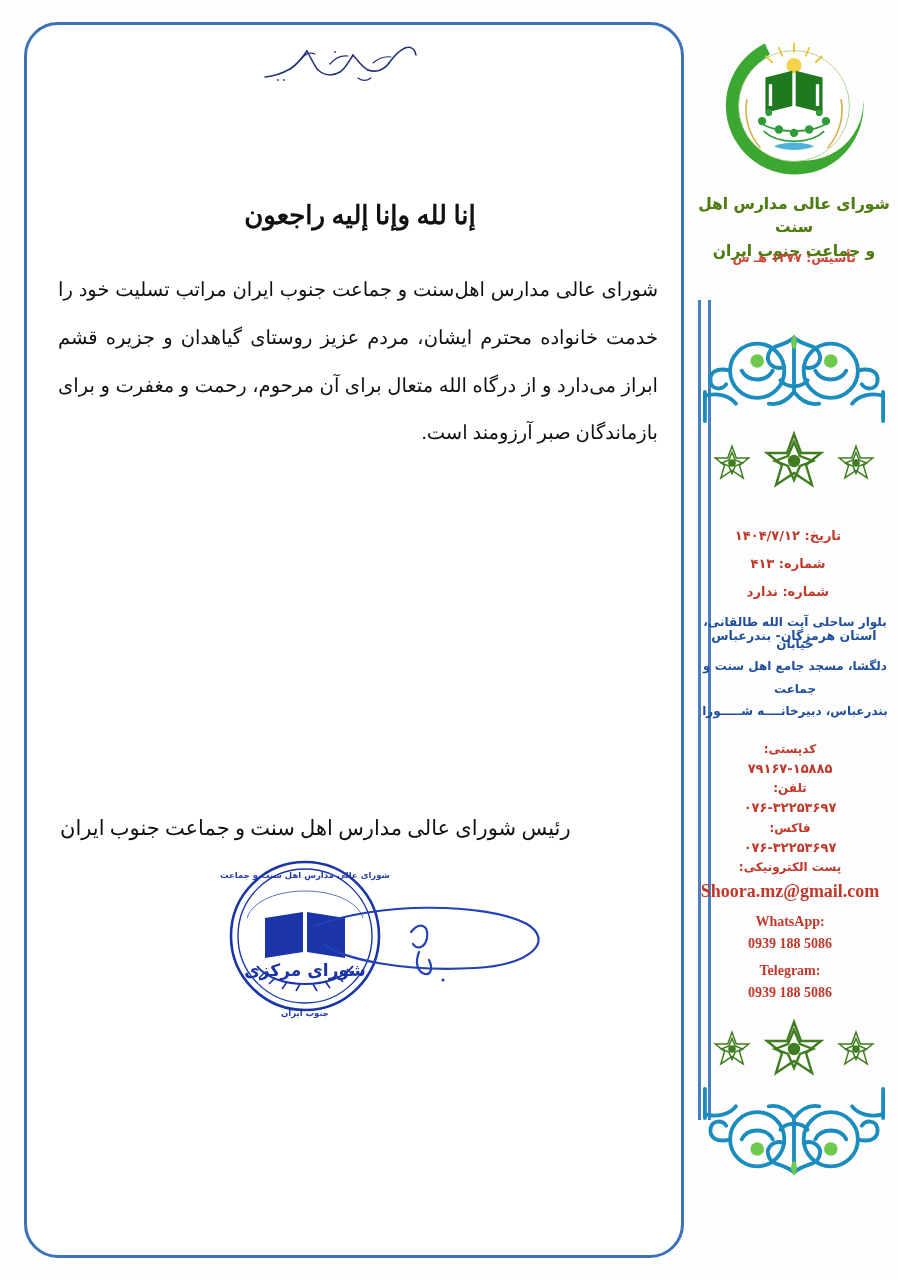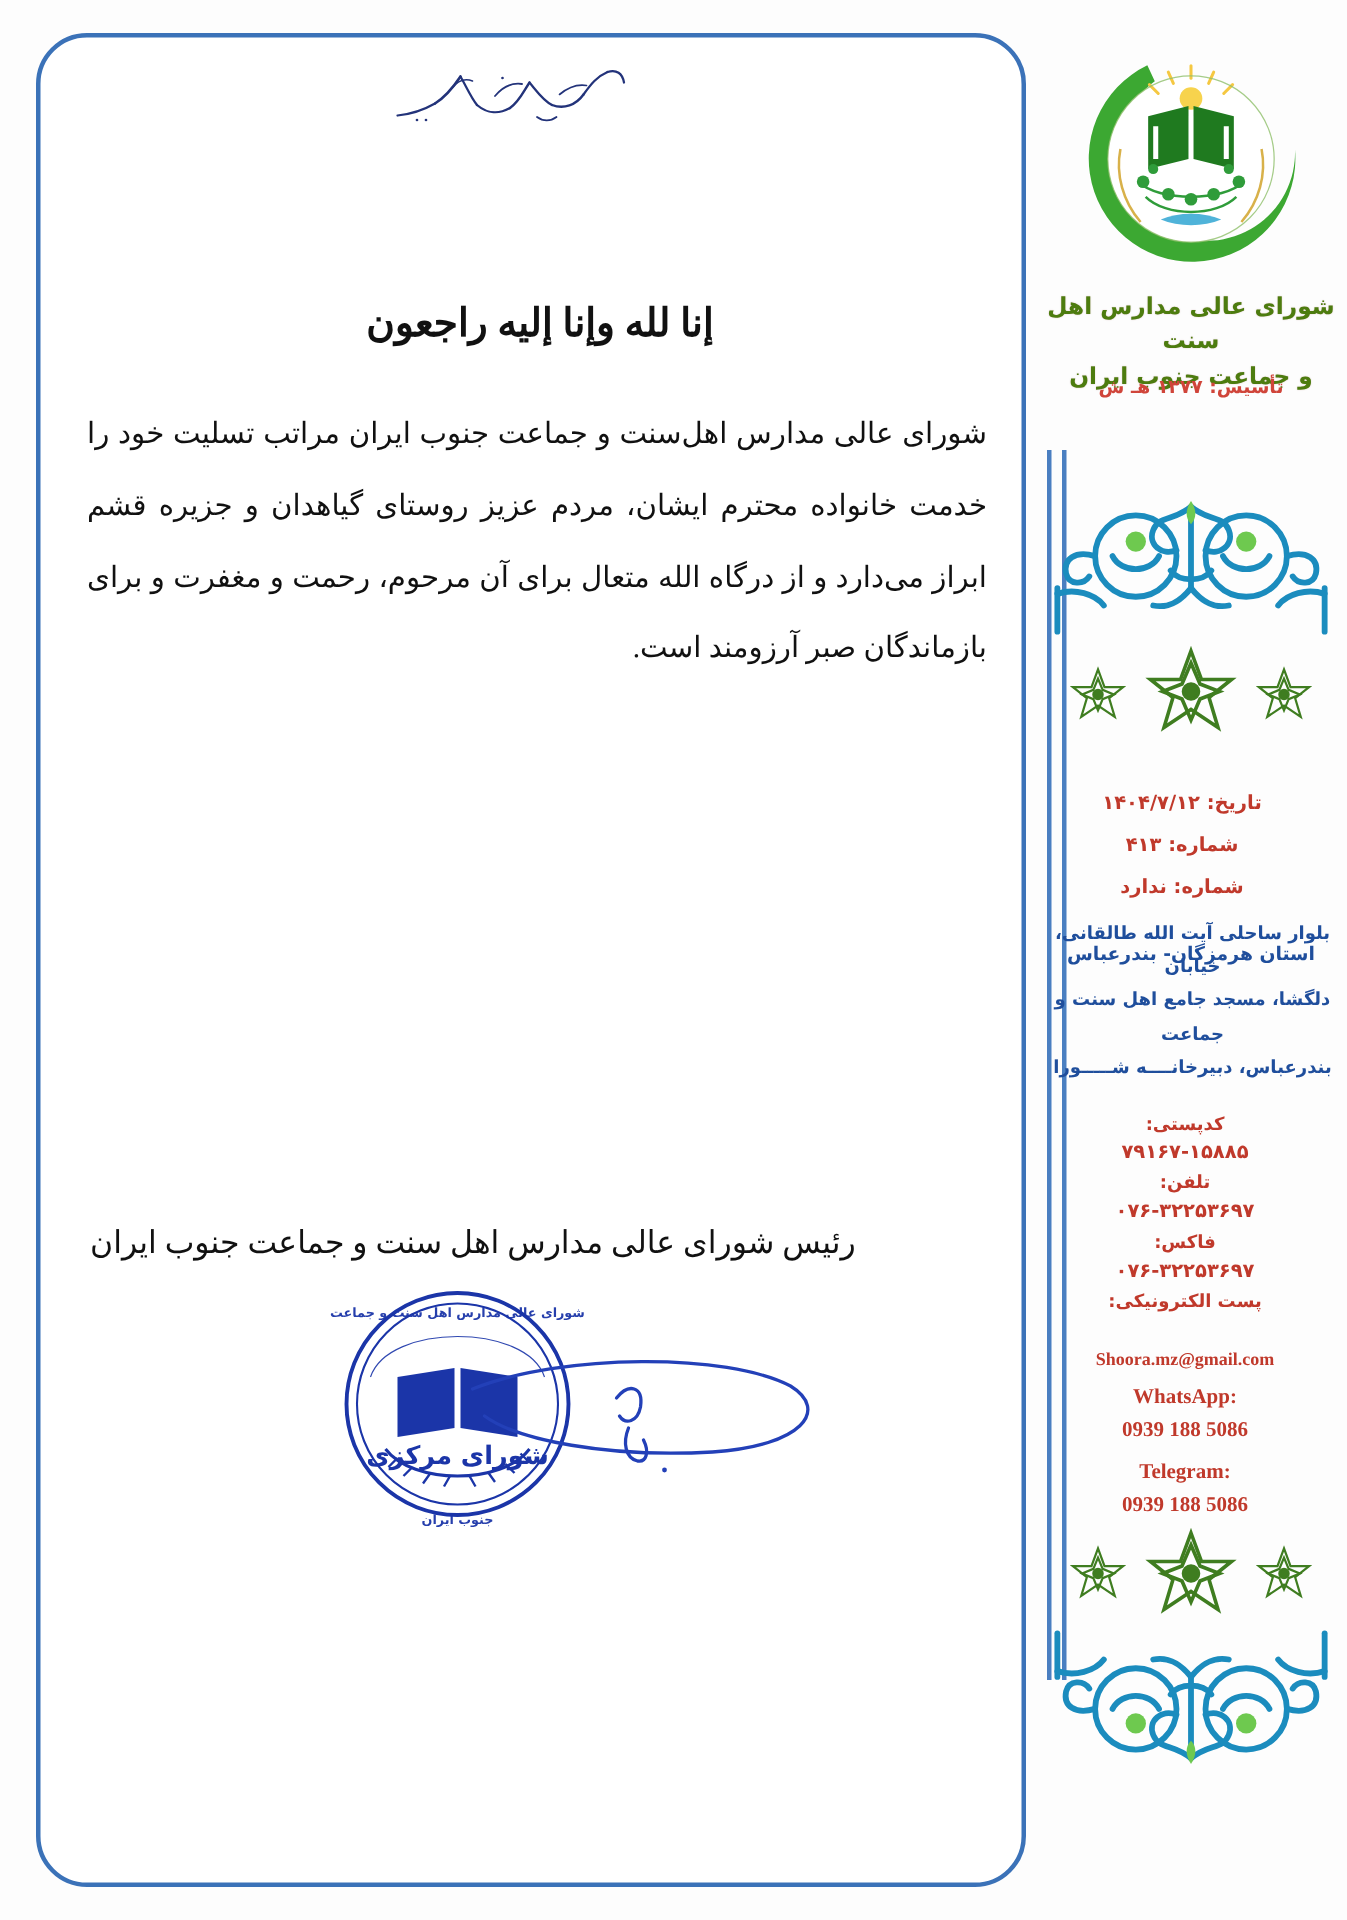--- a/index.html
+++ b/index.html
@@ -95,21 +95,21 @@
 
   
   .contacts{
     position:absolute;left:0;top:740px;width:200px;
     color:#c0392b;font-weight:bold;font-size:12.5px;
     line-height:1.58;
   }
   .c-lbl{font-size:12px;}
   .c-val{font-size:13px;}
   .c-gap{height:5px;}
-  .email-val{font-size:12px;font-family:"Liberation Serif","DejaVu Serif",serif;font-weight:bold;direction:ltr;margin-top:20px;}
+  .email-val{font-size:18px;font-family:"Liberation Serif","DejaVu Serif",serif;font-weight:bold;direction:ltr;}
   .lat-lbl{font-size:14px;font-family:"Liberation Serif","DejaVu Serif",serif;font-weight:bold;direction:ltr;}
   .lat-val{font-size:14px;font-family:"Liberation Serif","DejaVu Serif",serif;font-weight:bold;direction:ltr;}
 
   
   .basmala{
     position:absolute;left:255px;top:34px;width:170px;height:64px;
   }
   .doc-head{
     position:absolute;left:60px;top:200px;width:600px;
     text-align:center;

